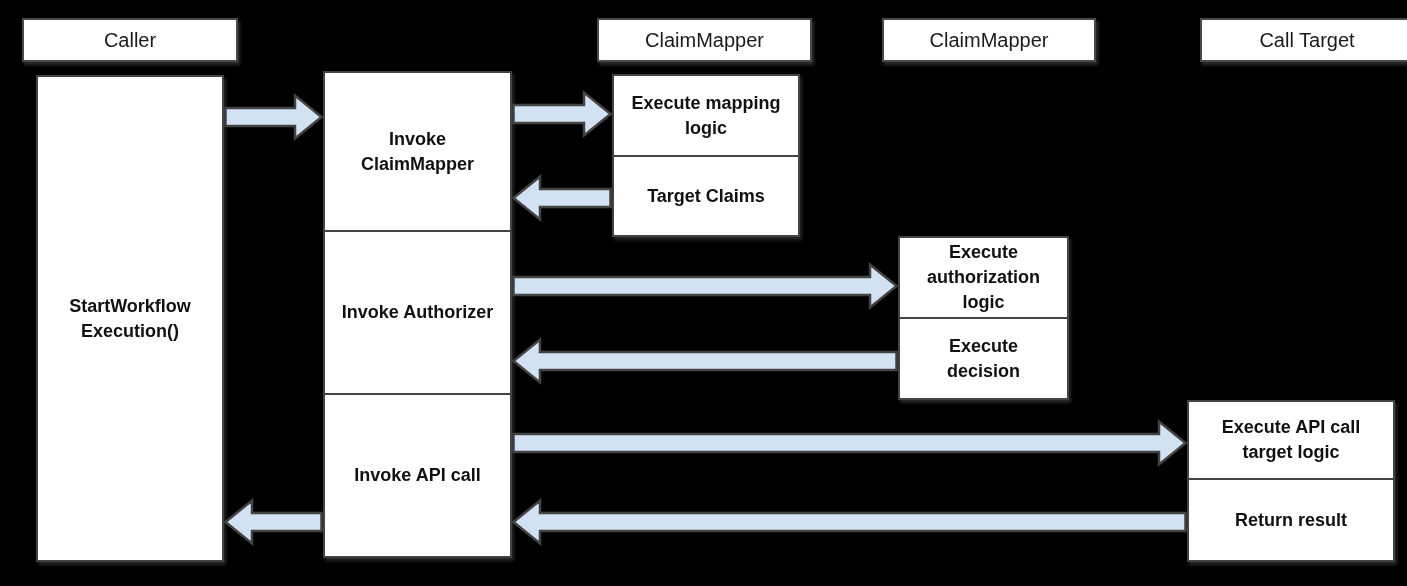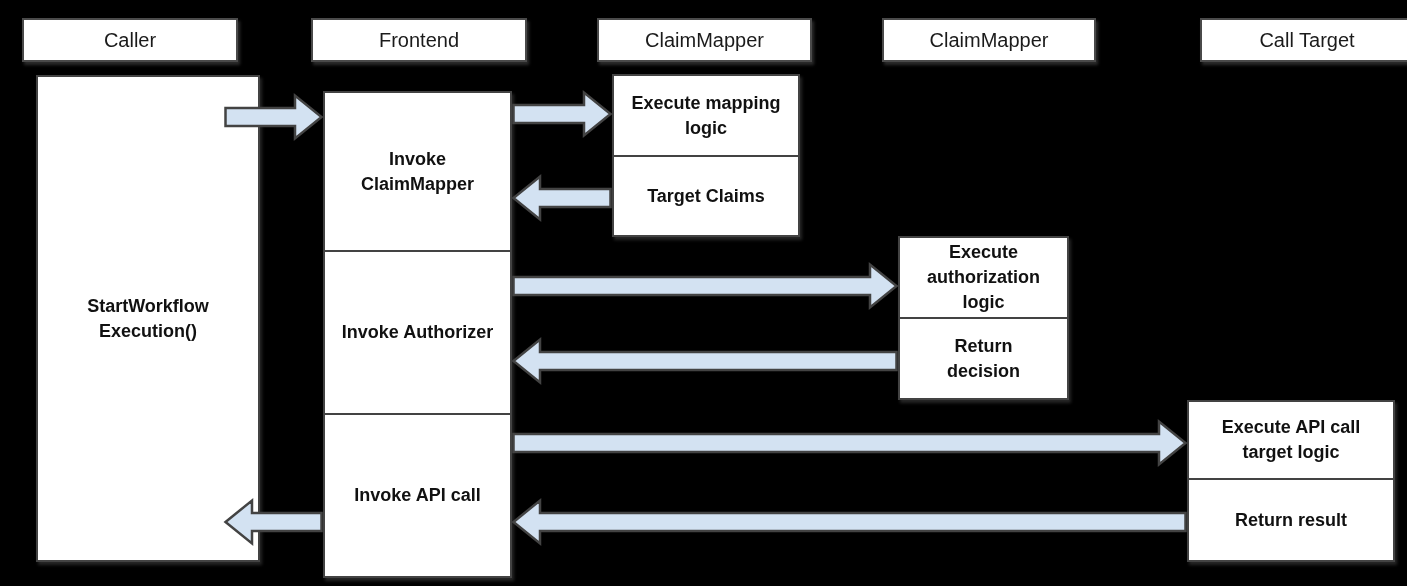--- a/index.html
+++ b/index.html
@@ -18,22 +18,22 @@
   .hdr-frontend{left:311px;width:216px}
   .hdr-claimmapper{left:597px;width:215px}
   .hdr-authorizer{left:882px;width:214px}
   .hdr-calltarget{left:1200px;width:214px}
 
   .box{
     position:absolute;background:#fff;border:2.5px solid #434343;box-sizing:border-box;
     display:flex;flex-direction:column;
     box-shadow:2px 3px 3px rgba(125,125,125,.3);
   }
-  .box-caller{left:36px;top:75px;width:224px;height:487px}
-  .box-frontend{left:323px;top:91px;width:189px;height:487px}
+  .box-caller{left:36px;top:75px;width:188px;height:487px}
+  .box-frontend{left:323px;top:71px;width:189px;height:487px}
   .box-claimmapper{left:612px;top:74px;width:188px;height:163px}
   .box-authorizer{left:898px;top:236px;width:171px;height:164px}
   .box-calltarget{left:1187px;top:400px;width:208px;height:162px}
 
   .cell{
     display:flex;align-items:center;justify-content:center;text-align:center;
     font-weight:700;font-size:18px;line-height:25px;color:#111;
     padding:0 16px;box-sizing:border-box;
   }
   .cell + .cell{border-top:2px solid #434343;}
@@ -52,23 +52,20 @@
   .arrows-layer svg{position:absolute;overflow:visible;}
 </style>
 </head>
 <body>
 
 <div class="stage">
 
   <div class="hdr hdr-caller">
     <span>Caller</span>
   </div>
-  <div class="hdr hdr-frontend">
-    <span>Frontend</span>
-  </div>
   <div class="hdr hdr-claimmapper">
     <span>ClaimMapper</span>
   </div>
   <div class="hdr hdr-authorizer">
     <span>ClaimMapper</span>
   </div>
   <div class="hdr hdr-calltarget">
     <span>Call Target</span>
   </div>
 
@@ -82,21 +79,21 @@
     <div class="cell">Invoke API call</div>
   </div>
 
   <div class="box box-claimmapper">
     <div class="cell">Execute mapping logic</div>
     <div class="cell">Target Claims</div>
   </div>
 
   <div class="box box-authorizer">
     <div class="cell">Execute authorization logic</div>
-    <div class="cell">Return decision</div>
+    <div class="cell">Execute decision</div>
   </div>
 
   <div class="box box-calltarget">
     <div class="cell">Execute API call target logic</div>
     <div class="cell">Return result</div>
   </div>
 
   <div class="arrows-layer">
       <svg width="99" height="46" style="left: 224px; top: 94px;">
         <polygon points="1.5,14 71,14 71,1.5 97.5,23 71,44.5 71,32 1.5,32" fill="#d3e2f2" stroke="#434343" stroke-width="2.5" stroke-linejoin="miter"></polygon>

